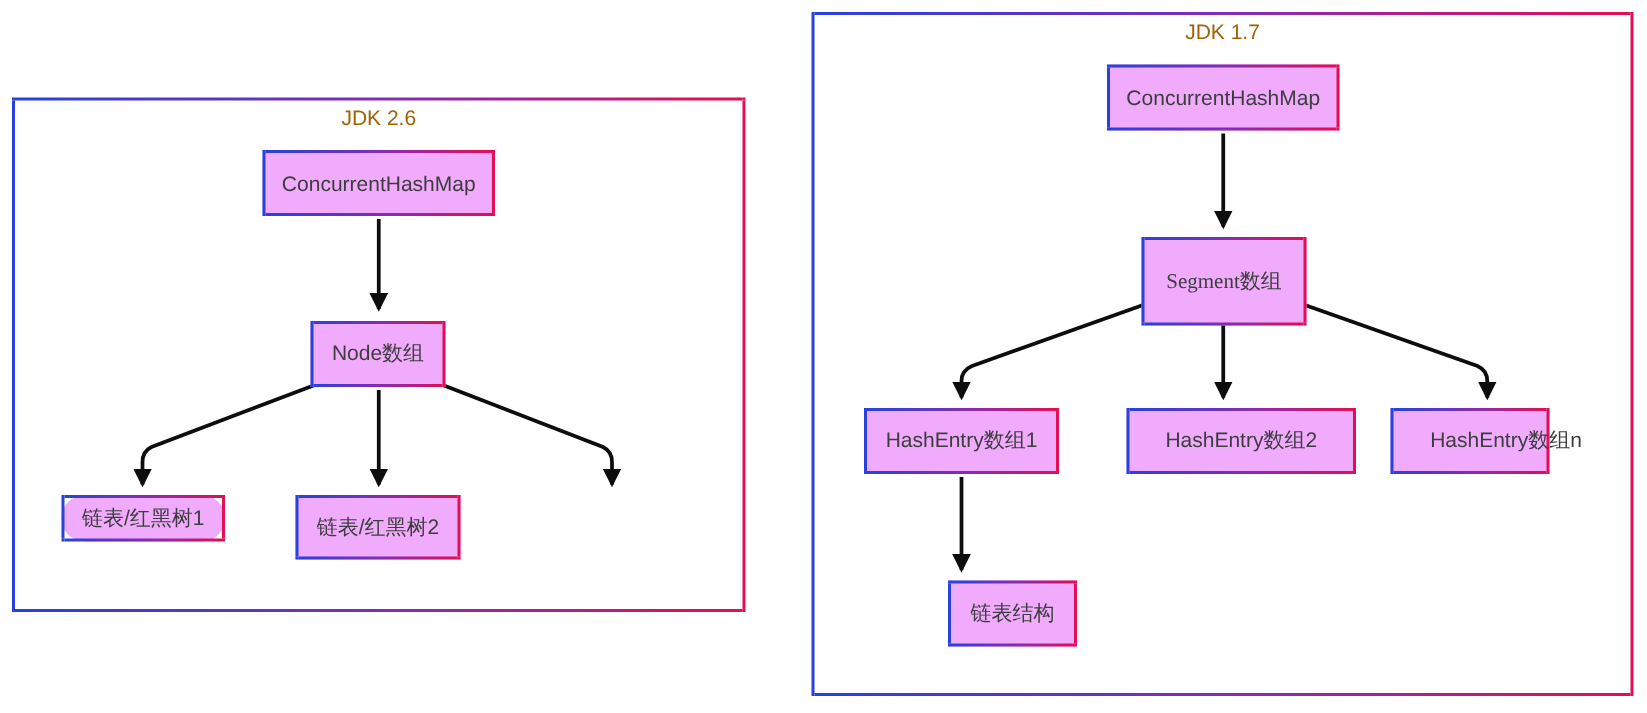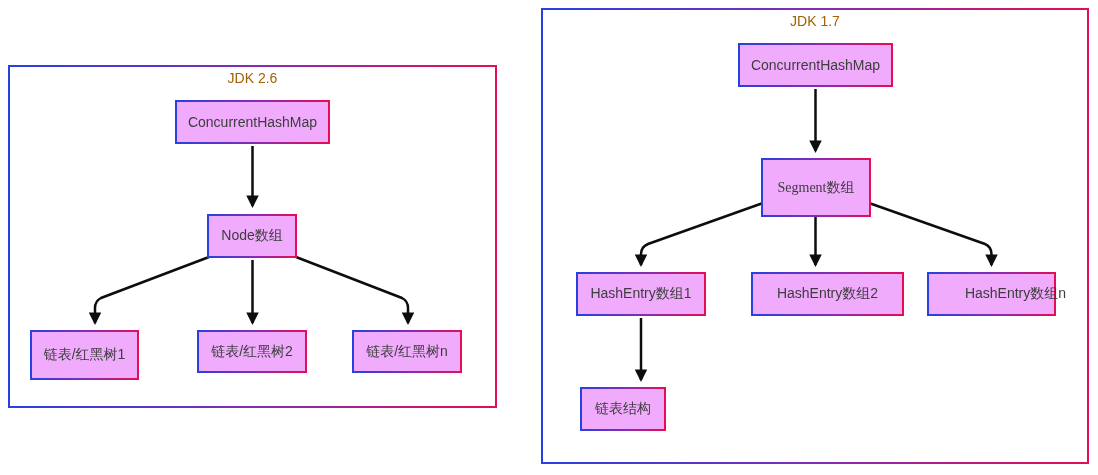--- a/index.html
+++ b/index.html
@@ -82,24 +82,23 @@
       <path d="M815.5,89 V151"></path>
       <path d="M815.5,204 V265"></path>
       <path d="M763,203 L648,244 Q641,247 641,254 V265"></path>
       <path d="M869,203 L985,244 Q991.5,247 991.5,254 V265"></path>
       <path d="M641,318 V380"></path>
     </g>
   </svg>
 
   <div class="node" style="left:175px;top:100px;width:155px;height:44px;">ConcurrentHashMap</div>
   <div class="node" style="left:207px;top:214px;width:90px;height:44px;">Node数组</div>
-  <div class="node" style="left:30px;top:330px;width:109px;height:50px;">链表/红黑树1</div>
+  <div class="node" style="left:41px;top:330px;width:109px;height:31px;border-radius:16px;">链表/红黑树1</div>
   <div class="node" style="left:197px;top:330px;width:110px;height:43px;">链表/红黑树2</div>
-  <div class="node" style="left:352px;top:330px;width:110px;height:43px;">链表/红黑树n</div>
 
   <div class="node" style="left:738px;top:43px;width:155px;height:44px;">ConcurrentHashMap</div>
   <div class="node" style="left:761px;top:158px;width:110px;height:59px;font-family:Liberation Serif, serif;">Segment数组</div>
   <div class="node" style="left:576px;top:272px;width:130px;height:44px;">HashEntry数组1</div>
   <div class="node" style="left:751px;top:272px;width:153px;height:44px;">HashEntry数组2</div>
-  <div class="node" style="left:927px;top:272px;width:129px;height:44px;padding-left:48px;">HashEntry数组n</div>
-  <div class="node" style="left:580px;top:387px;width:86px;height:44px;">链表结构</div>
+  <div class="node" style="left:927px;top:272px;width:106px;height:44px;padding-left:48px;">HashEntry数组n</div>
+  <div class="node" style="left:632px;top:387px;width:86px;height:44px;">链表结构</div>
 
 </div>
 
 </body></html>

